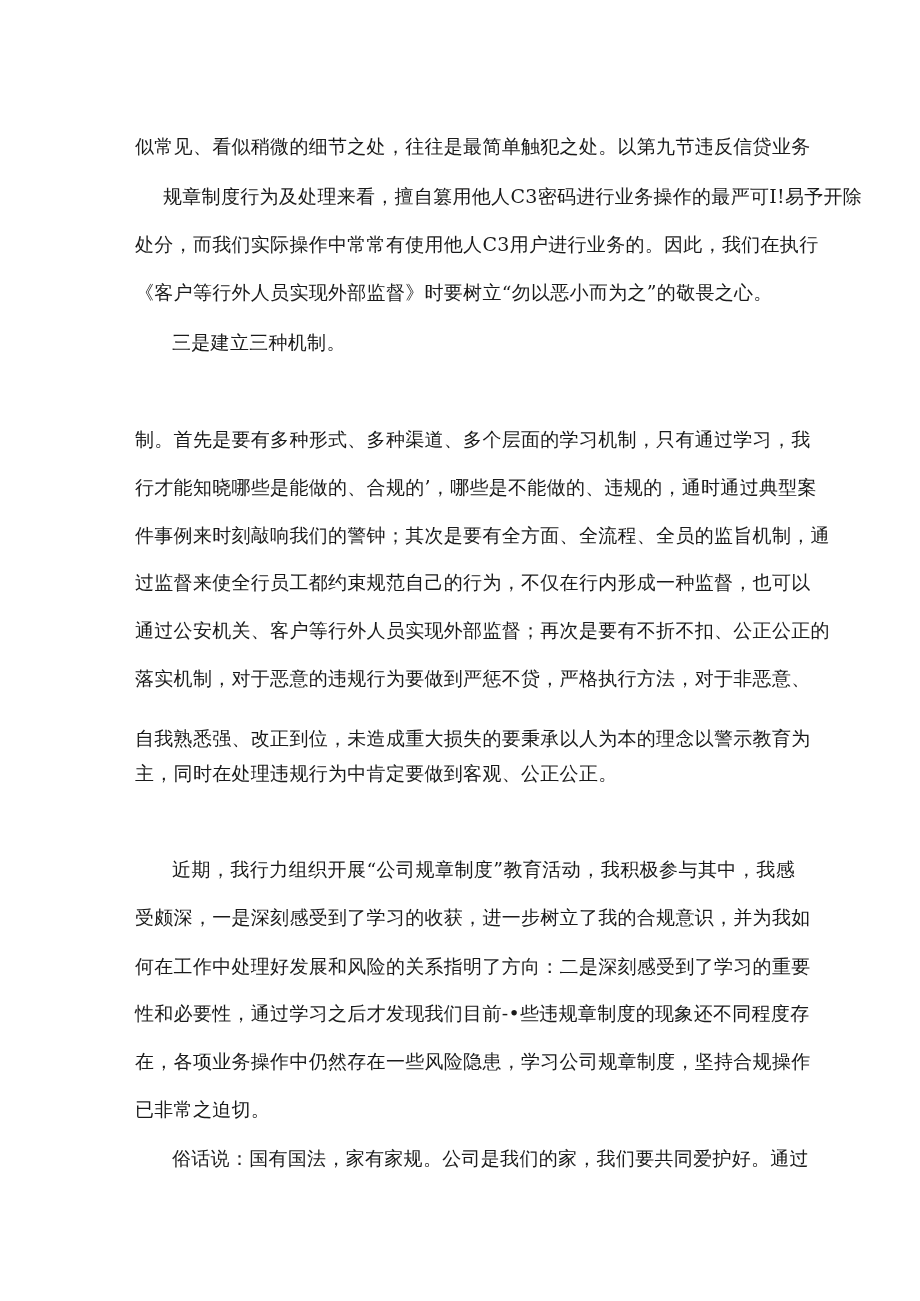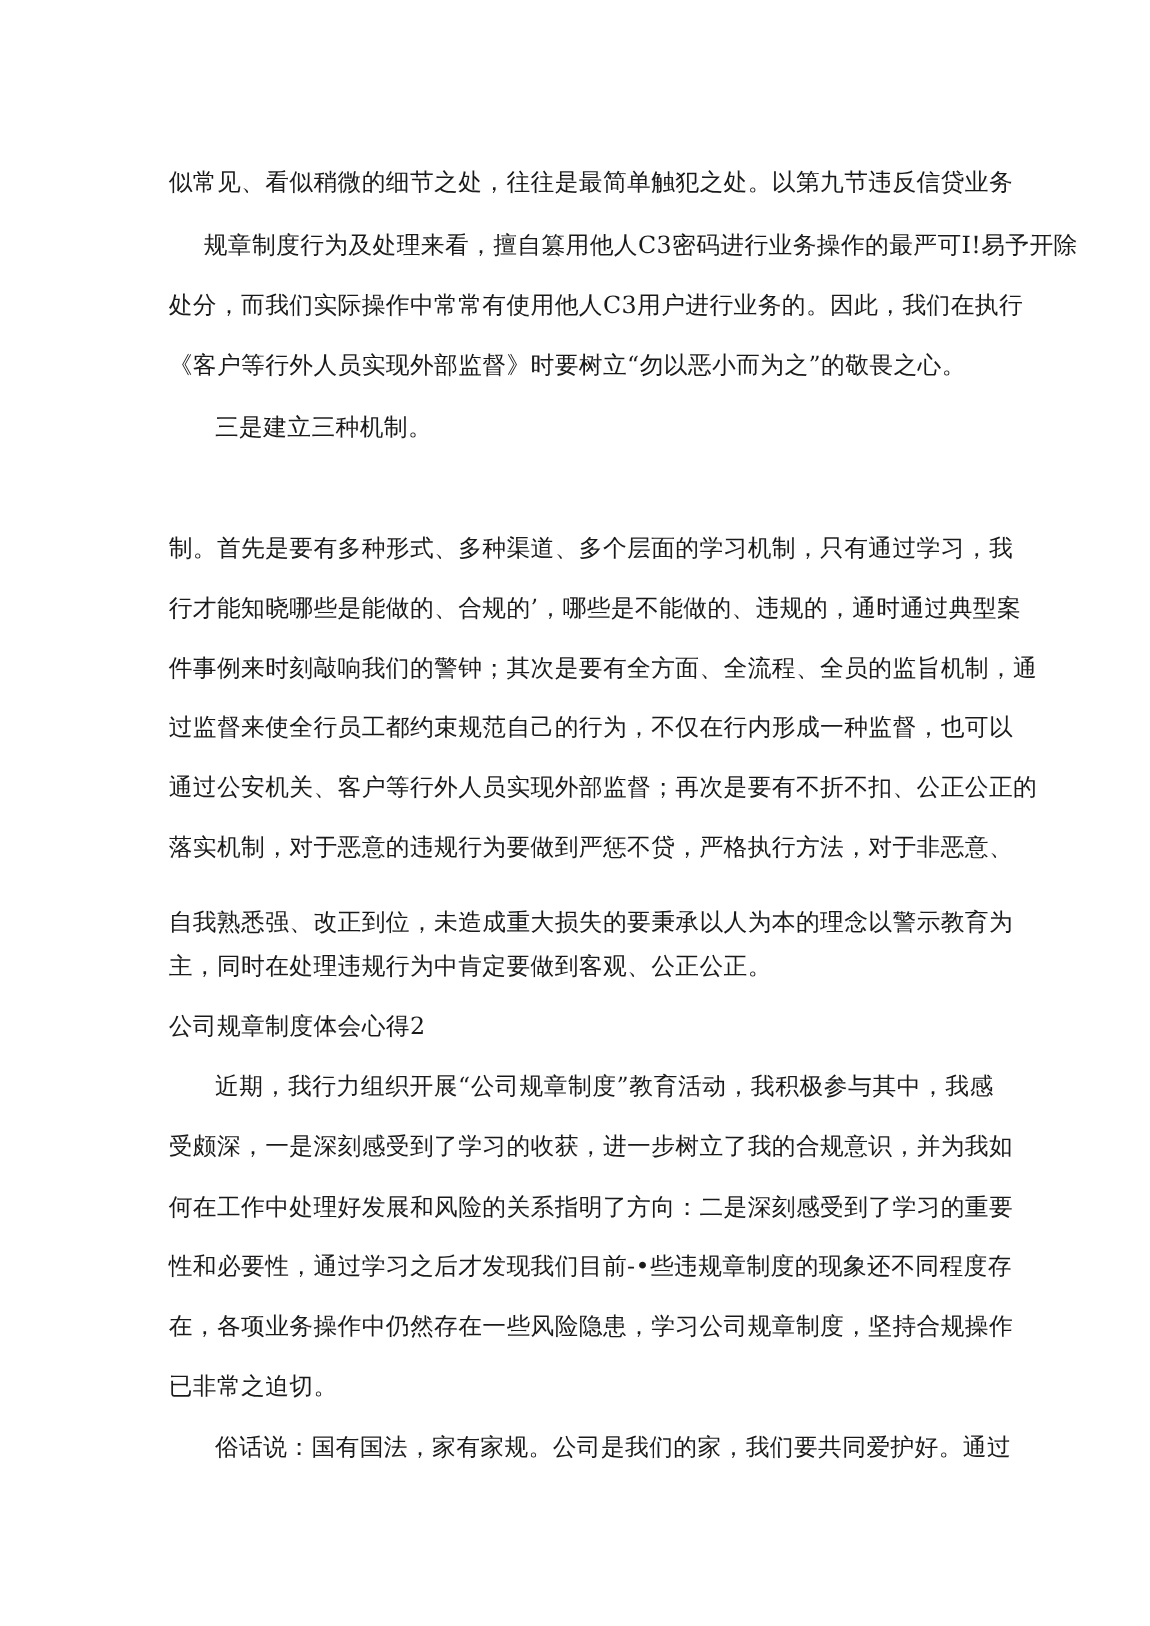--- a/index.html
+++ b/index.html
@@ -22,21 +22,20 @@
     <div class="line last" style="top: 264px;">《客户等行外人员实现外部监督》时要树立“勿以恶小而为之”的敬畏之心。</div>
     <div class="line indent last" style="top: 314px;">三是建立三种机制。</div>
     <div class="line" style="top: 411px;">制。首先是要有多种形式、多种渠道、多个层面的学习机制，只有通过学习，我</div>
     <div class="line" style="top: 459px;">行才能知晓哪些是能做的、合规的’，哪些是不能做的、违规的，通时通过典型案</div>
     <div class="line" style="top: 507px;">件事例来时刻敲响我们的警钟；其次是要有全方面、全流程、全员的监旨机制，通</div>
     <div class="line" style="top: 602px;">通过公安机关、客户等行外人员实现外部监督；再次是要有不折不扣、公正公正的</div>
     <div class="line" style="top: 554px;">过监督来使全行员工都约束规范自己的行为，不仅在行内形成一种监督，也可以</div>
     <div class="line" style="top: 650px;">落实机制，对于恶意的违规行为要做到严惩不贷，严格执行方法，对于非恶意、</div>
     <div class="line" style="top: 698px; margin-top: 12px;">自我熟悉强、改正到位，未造成重大损失的要秉承以人为本的理念以警示教育为</div>
     <div class="line last" style="top: 745px;">主，同时在处理违规行为中肯定要做到客观、公正公正。</div>
-    <div class="line heading" style="top: 793px;">公司规章制度体会心得2</div>
     <div class="line indent" style="top: 841px;">近期，我行力组织开展“公司规章制度”教育活动，我积极参与其中，我感</div>
     <div class="line" style="top: 889px;">受颇深，一是深刻感受到了学习的收获，进一步树立了我的合规意识，并为我如</div>
     <div class="line" style="top: 938px;">何在工作中处理好发展和风险的关系指明了方向：二是深刻感受到了学习的重要</div>
     <div class="line" style="top: 985px;">性和必要性，通过学习之后才发现我们目前-•些违规章制度的现象还不同程度存</div>
     <div class="line" style="top: 1033px;">在，各项业务操作中仍然存在一些风险隐患，学习公司规章制度，坚持合规操作</div>
     <div class="line last" style="top: 1081px;">已非常之迫切。</div>
     <div class="line indent" style="top: 1130px;">俗话说：国有国法，家有家规。公司是我们的家，我们要共同爱护好。通过</div>
   </div>
 
 </body></html>

